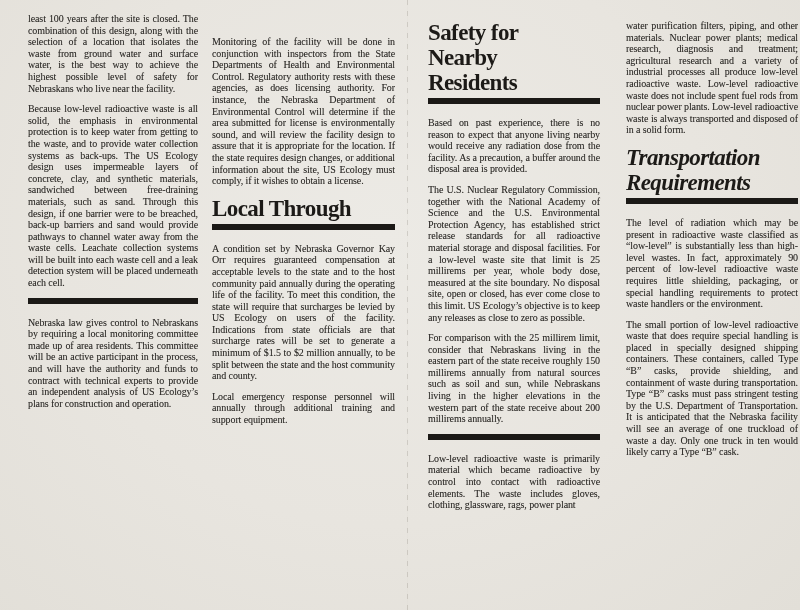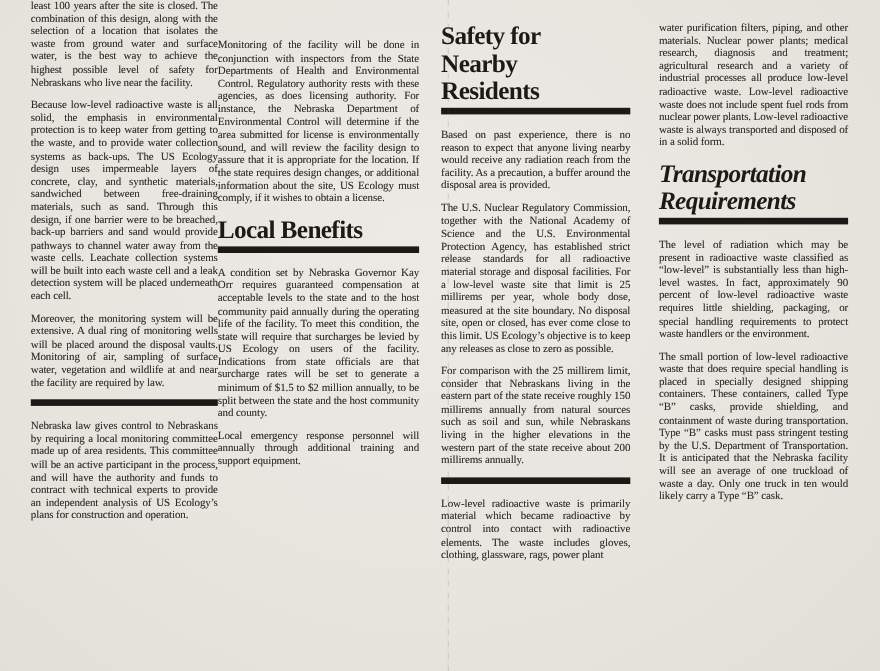--- a/index.html
+++ b/index.html
@@ -17,22 +17,22 @@
   }
   .fold {
     position: absolute;
     left: 407px; top: 0;
     width: 1px; height: 100%;
     background: repeating-linear-gradient(to bottom,
       rgba(95,88,76,0.20) 0 5px, rgba(95,88,76,0.02) 5px 11px);
     pointer-events: none;
   }
   .col { box-sizing: border-box; flex: 0 0 auto; }
-  .col-1 { width: 170px; padding-top: 0;  }
-  .col-2 { width: 183px; padding-top: 36px; margin-right: 20px; }
+  .col-1 { width: 170px; padding-top: 13px;  margin-right: 14px; }
+  .col-2 { width: 183px; padding-top: 36px; margin-right: 33px; }
   .col-3 { width: 172px; padding-top: 20px; margin-right: 26px; }
   .col-4 { width: 172px; padding-top: 20px; }
   p.body {
     margin: 0 0 9px 0;
     font-size: 10px;
     line-height: 11.6px;
     letter-spacing: -0.1px;
     text-align: justify;
     color: #2e2c29;
     text-shadow: 0 0 0.4px rgba(46,44,41,0.35);
@@ -58,39 +58,38 @@
 </style>
 </head>
 <body>
 
 <div class="page">
   <div class="fold"></div>
 
   <div class="col col-1">
     <p class="body">least 100 years after the site is closed. The combination of this design, along with the selection of a location that isolates the waste from ground water and surface water, is the best way to achieve the highest possible level of safety for Nebraskans who live near the facility.</p>
     <p class="body">Because low-level radioactive waste is all solid, the emphasis in environmental protection is to keep water from getting to the waste, and to provide water collection systems as back-ups. The US Ecology design uses impermeable layers of concrete, clay, and synthetic materials, sandwiched between free-draining materials, such as sand. Through this design, if one barrier were to be breached, back-up barriers and sand would provide pathways to channel water away from the waste cells. Leachate collection systems will be built into each waste cell and a leak detection system will be placed underneath each cell.</p>
-    <p class="body">Moreover, the monitoring system will be extensive. A dual ring of monitoring wells will be placed around the disposal vaults. Monitoring of air, sampling of surface water, vegetation and wildlife at and near the facility are required by law.</p>
     <div class="rule"></div>
     <p class="body">Nebraska law gives control to Nebraskans by requiring a local monitoring committee made up of area residents. This committee will be an active participant in the process, and will have the authority and funds to contract with technical experts to provide an independent analysis of US Ecology’s plans for construction and operation.</p>
   </div>
 
   <div class="col col-2">
     <p class="body">Monitoring of the facility will be done in conjunction with inspectors from the State Departments of Health and Environmental Control. Regulatory authority rests with these agencies, as does licensing authority. For instance, the Nebraska Department of Environmental Control will determine if the area submitted for license is environmentally sound, and will review the facility design to assure that it is appropriate for the location. If the state requires design changes, or additional information about the site, US Ecology must comply, if it wishes to obtain a license.</p>
-    <h2 class="head mt-col2-head">Local Benefits</h2>
+    <h2 class="head mt-col2-head">Local Through</h2>
     <div class="rule"></div>
     <p class="body">A condition set by Nebraska Governor Kay Orr requires guaranteed compensation at acceptable levels to the state and to the host community paid annually during the operating life of the facility. To meet this condition, the state will require that surcharges be levied by US Ecology on users of the facility. Indications from state officials are that surcharge rates will be set to generate a minimum of $1.5 to $2 million annually, to be split between the state and the host community and county.</p>
     <p class="body">Local emergency response personnel will annually through additional training and support equipment.</p>
   </div>
 
   <div class="col col-3">
     <h2 class="head">Safety for
 Nearby
 Residents</h2>
     <div class="rule"></div>
-    <p class="body">Based on past experience, there is no reason to expect that anyone living nearby would receive any radiation reach from the facility. As a precaution, a buffer around the disposal area is provided.</p>
+    <p class="body">Based on past experience, there is no reason to expect that anyone living nearby would receive any radiation dose from the facility. As a precaution, a buffer around the disposal area is provided.</p>
     <p class="body">The U.S. Nuclear Regulatory Commission, together with the National Academy of Science and the U.S. Environmental Protection Agency, has established strict release standards for all radioactive material storage and disposal facilities. For a low-level waste site that limit is 25 millirems per year, whole body dose, measured at the site boundary. No disposal site, open or closed, has ever come close to this limit. US Ecology’s objective is to keep any releases as close to zero as possible.</p>
     <p class="body">For comparison with the 25 millirem limit, consider that Nebraskans living in the eastern part of the state receive roughly 150 millirems annually from natural sources such as soil and sun, while Nebraskans living in the higher elevations in the western part of the state receive about 200 millirems annually.</p>
     <div class="rule"></div>
     <p class="body">Low-level radioactive waste is primarily material which became radioactive by control into contact with radioactive elements. The waste includes gloves, clothing, glassware, rags, power plant</p>
   </div>
 
   <div class="col col-4">
     <p class="body">water purification filters, piping, and other materials. Nuclear power plants; medical research, diagnosis and treatment; agricultural research and a variety of industrial processes all produce low-level radioactive waste. Low-level radioactive waste does not include spent fuel rods from nuclear power plants. Low-level radioactive waste is always transported and disposed of in a solid form.</p>
     <h2 class="head mt-col4-head">Transportation
 Requirements</h2>

